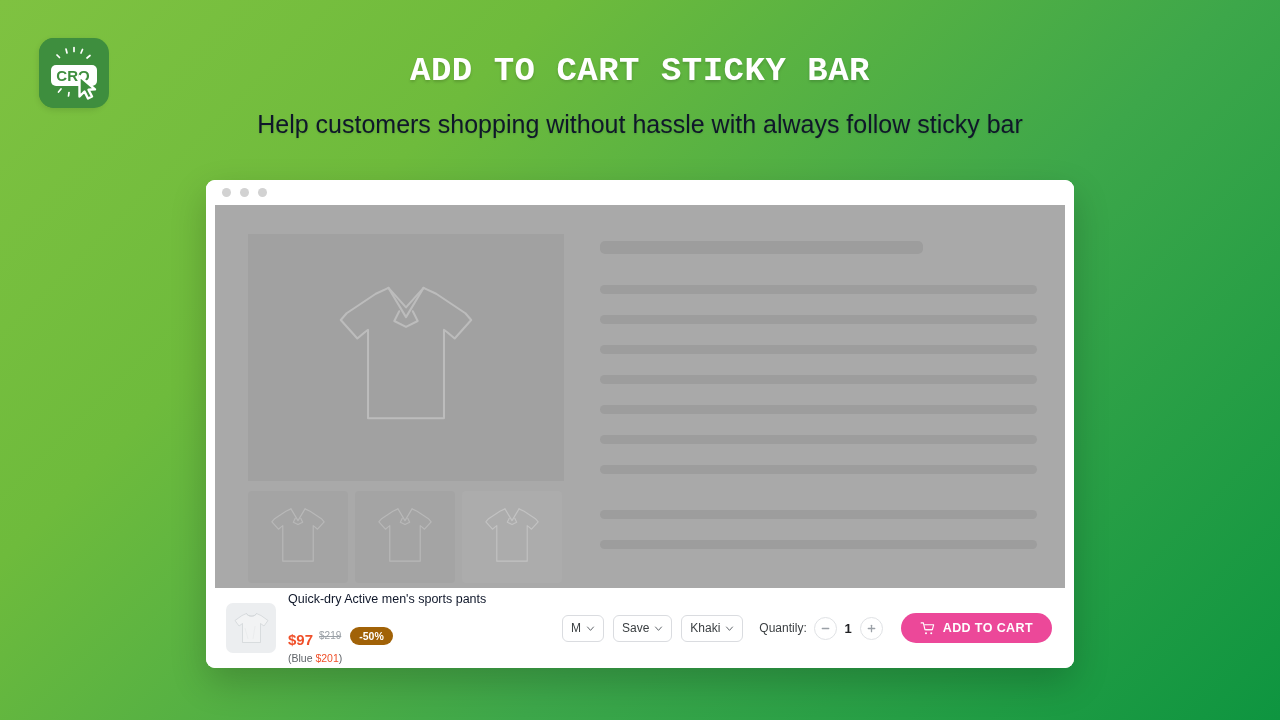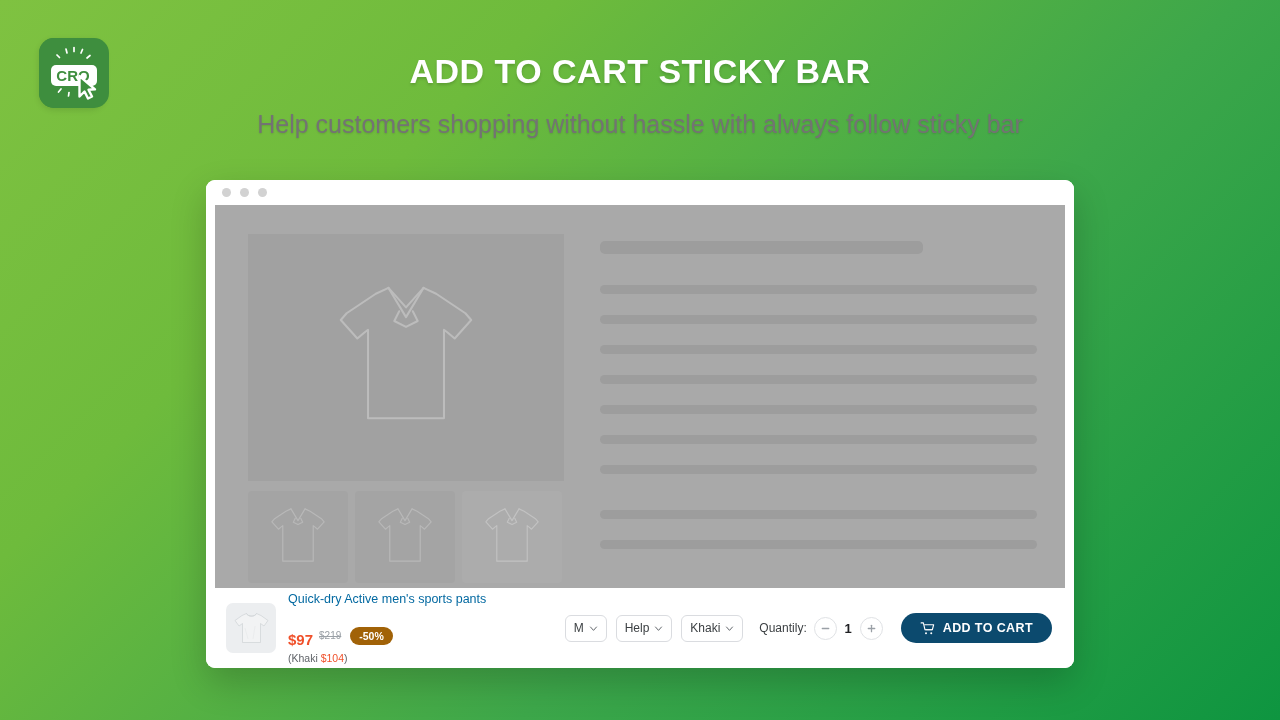--- a/index.html
+++ b/index.html
@@ -32,30 +32,31 @@
   .hero-title {
     position: absolute;
     left: 0; right: 0;
     top: 52px;
     text-align: center;
     font-size: 34px;
     font-weight: bold;
     letter-spacing: 0.5px;
     color: #ffffff;
     text-shadow: 0 2px 3px rgba(0,0,0,0.16);
+    font-family: Liberation Mono, monospace;
   }
 
   .hero-subtitle {
     position: absolute;
     left: 0; right: 0;
     top: 110px;
     text-align: center;
     font-size: 25px;
     font-weight: 400;
-    color: #737373;
+    color: #0f172a;
     text-shadow: 0 1px 2px rgba(0,0,0,0.12);
   }
 
   
   .browser-window {
     position: absolute;
     left: 206px;
     top: 180px;
     width: 868px;
     height: 488px;
@@ -144,21 +145,21 @@
     display: flex;
     align-items: center;
     justify-content: center;
     flex: 0 0 50px;
   }
   .product-thumb svg { width: 37px; height: 34px; }
 
   .product-meta { line-height: 1.18; }
   .product-title {
     font-size: 12.5px;
-    color: #0369a1;
+    color: #0f172a;
     margin-bottom: 16px;
   }
   .price-row { display: flex; align-items: center; gap: 6px; }
   .price-now { font-size: 15px; font-weight: bold; color: #F0502A; margin-top: 9px; }
   .price-was { font-size: 10px; color: #9aa0a6; text-decoration: line-through; }
   .discount-badge {
     background: #a16207;
     color: #ffffff;
     font-size: 10.5px;
     font-weight: bold;
@@ -201,21 +202,21 @@
     display: flex; align-items: center; justify-content: center;
     cursor: pointer;
   }
   .qty-btn svg { width: 11px; height: 11px; }
   .qty-value { font-size: 13px; font-weight: bold; color: #202124; min-width: 9px; text-align: center; }
 
   .atc-button {
     margin-left: 9px;
     height: 30px;
     border-radius: 16px;
-    background: #0c4a6e;
+    background: #ec4899;
     color: #ffffff;
     font-size: 12.5px;
     font-weight: bold;
     letter-spacing: 0.4px;
     padding: 0 19px;
     display: flex;
     align-items: center;
     gap: 8px;
     border: none;
     cursor: pointer;
@@ -332,36 +333,36 @@
         </svg>
       </div>
       <div class="product-meta">
         <div class="product-title">Quick-dry Active men's sports pants</div>
         <div class="price-row">
           <span class="price-now">$97</span>
           <span class="price-was">$219</span>
           <span class="discount-badge">-50%</span>
         </div>
         <div class="save-row">
-          <span>(Khaki </span><span class="save-amount">$104</span><span>)</span>
+          <span>(Blue </span><span class="save-amount">$201</span><span>)</span>
         </div>
       </div>
     </div>
 
     <div class="bar-right">
 
       <div class="variant-select">
         <span>M</span>
         <svg class="chev" viewBox="0 0 12 12" xmlns="http://www.w3.org/2000/svg">
           <path d="M2 4 L6 8.5 L10 4" fill="none" stroke="#5f6368" stroke-width="1.3" stroke-linecap="round" stroke-linejoin="round"></path>
         </svg>
       </div>
 
       <div class="variant-select">
-        <span>Help</span>
+        <span>Save</span>
         <svg class="chev" viewBox="0 0 12 12" xmlns="http://www.w3.org/2000/svg">
           <path d="M2 4 L6 8.5 L10 4" fill="none" stroke="#5f6368" stroke-width="1.3" stroke-linecap="round" stroke-linejoin="round"></path>
         </svg>
       </div>
 
       <div class="variant-select">
         <span>Khaki</span>
         <svg class="chev" viewBox="0 0 12 12" xmlns="http://www.w3.org/2000/svg">
           <path d="M2 4 L6 8.5 L10 4" fill="none" stroke="#5f6368" stroke-width="1.3" stroke-linecap="round" stroke-linejoin="round"></path>
         </svg>

